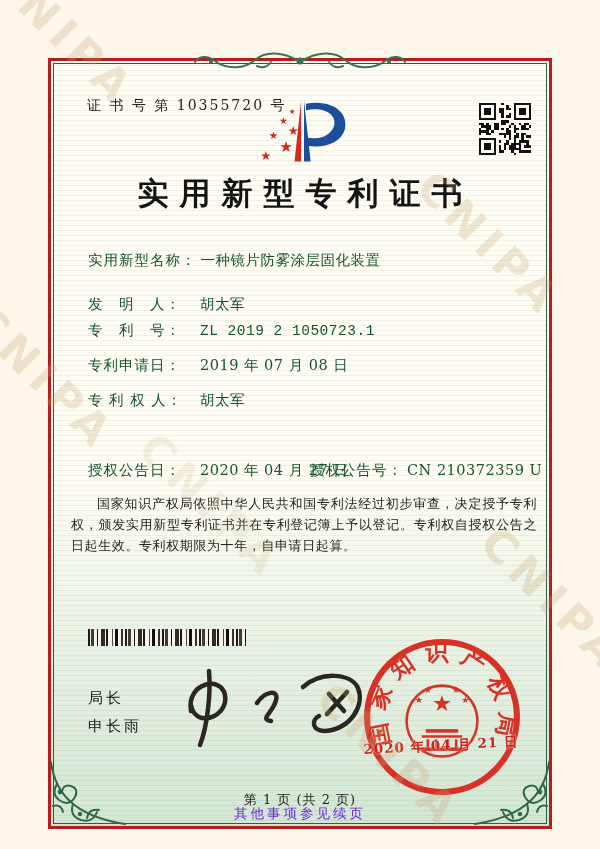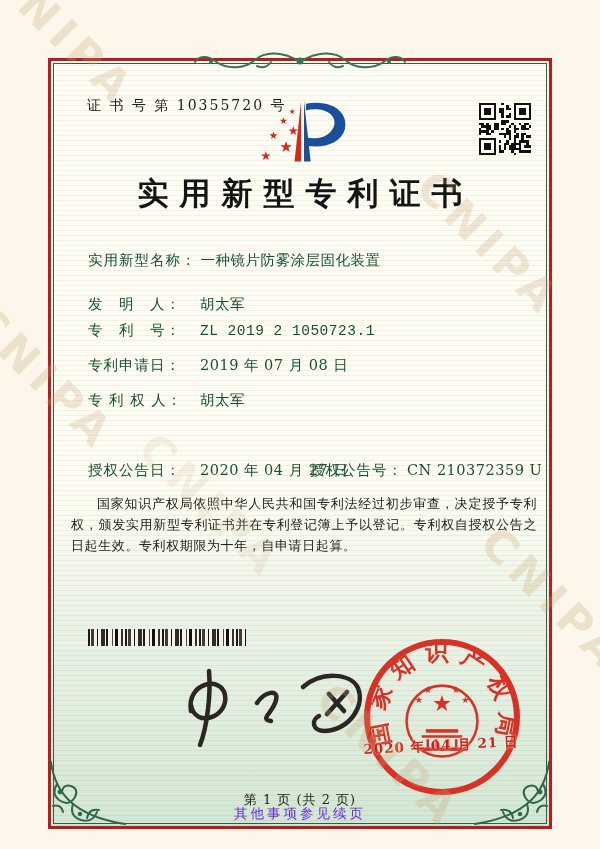--- a/index.html
+++ b/index.html
@@ -194,20 +194,24 @@
         <span class="lab" style="min-width:0">授权公告号：</span><span class="val">CN 210372359 U</span>
       </span>
     </div>
 
     <div class="item paras">
       <p>国家知识产权局依照中华人民共和国专利法经过初步审查，决定授予专利权，颁发实用新型专利证书并在专利登记簿上予以登记。专利权自授权公告之日起生效。专利权期限为十年，自申请日起算。</p>
     </div>
 
     <div class="item barcode"></div>
 
+    <div class="item official">
+      <div>局长</div>
+      <div>申长雨</div>
+    </div>
 
     <svg class="item signature" viewBox="0 0 238 92">
       <g stroke="#2b2622" stroke-width="4.5" fill="none" stroke-linecap="round" stroke-linejoin="round">
         <path d="M40,48 C35,20 70,12 74,32 C78,54 44,66 40,42"></path>
         <path d="M58,8 C60,32 56,64 49,82"></path>
         <path d="M106,40 C114,28 128,26 125,37 C122,50 108,56 120,58"></path>
         <path d="M152,24 C170,8 200,10 207,25 C214,42 200,66 174,68 C161,68 160,57 168,53"></path>
         <path d="M178,31 L193,48"></path>
         <path d="M196,29 L176,51"></path>
       </g>

